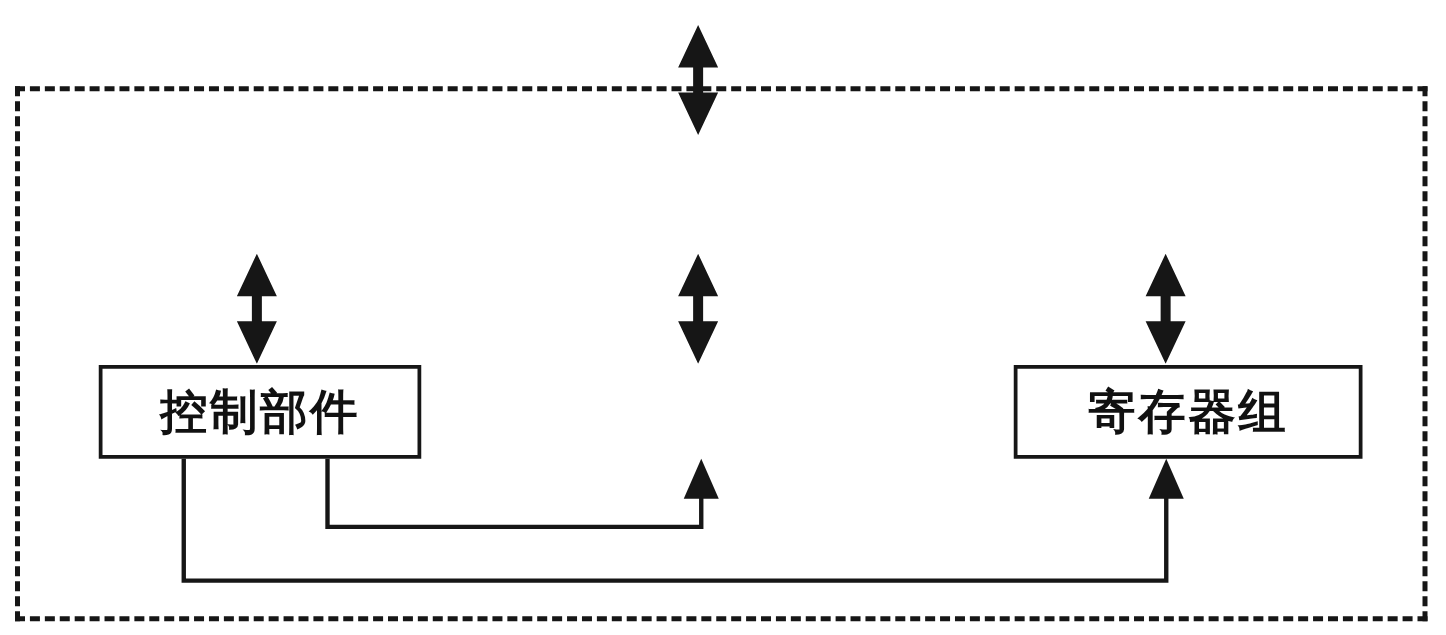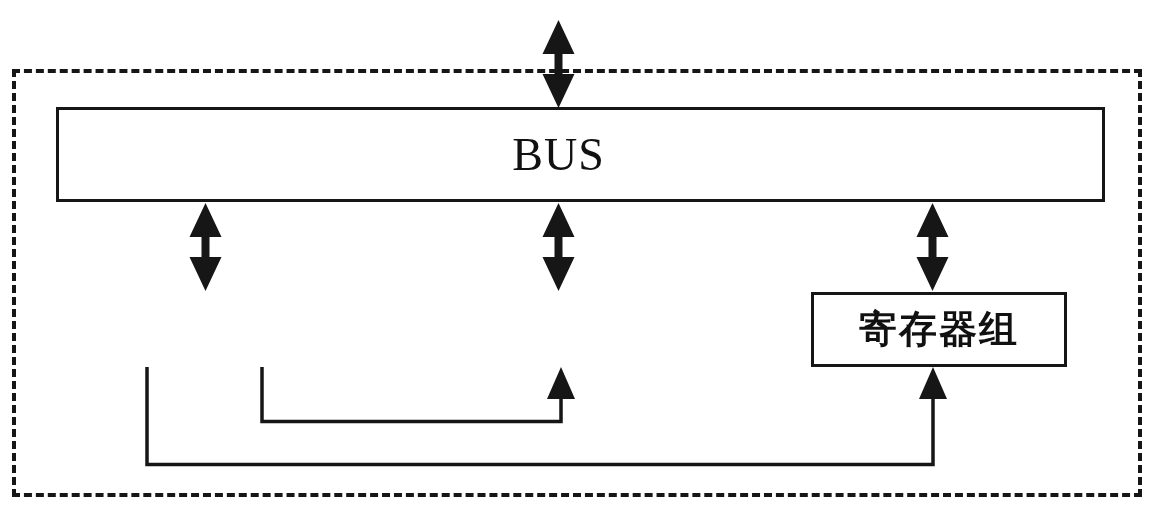--- a/index.html
+++ b/index.html
@@ -48,21 +48,21 @@
   }
   .component-box {
     top: 292px;
     height: 75px;
     font-size: 38px;
     font-weight: 600;
     letter-spacing: 2px;
   }
   .box-control  { left: 79px;  width: 258px; }
   .box-alu      { left: 428px; width: 261px; }
-  .box-register { left: 811px; width: 256px; }
+  .box-register { left: 811px; width: 279px; }
   .double-arrow {
     position: absolute;
     display: block;
   }
   .connector-layer {
     position: absolute;
     left: 0;
     top: 0;
     pointer-events: none;
   }
@@ -71,34 +71,34 @@
 <body>
 
 <div class="canvas">
 
   <div class="dashed-frame"></div>
 
   <svg class="double-arrow" style="left:540px; top:20px;" width="37" height="88" viewBox="0 0 37 88">
     <polygon points="18.5,0 34.5,34 22.5,34 22.5,54 34.5,54 18.5,88 2.5,54 14.5,54 14.5,34 2.5,34" fill="#161616"></polygon>
   </svg>
 
-  <div class="box bus-box">
-    <span>BUS</span>
-  </div>
 
   <svg class="double-arrow" style="left:187px; top:203px;" width="37" height="88" viewBox="0 0 37 88">
     <polygon points="18.5,0 34.5,34 22.5,34 22.5,54 34.5,54 18.5,88 2.5,54 14.5,54 14.5,34 2.5,34" fill="#161616"></polygon>
   </svg>
   <svg class="double-arrow" style="left:540px; top:203px;" width="37" height="88" viewBox="0 0 37 88">
     <polygon points="18.5,0 34.5,34 22.5,34 22.5,54 34.5,54 18.5,88 2.5,54 14.5,54 14.5,34 2.5,34" fill="#161616"></polygon>
   </svg>
   <svg class="double-arrow" style="left:914px; top:203px;" width="37" height="88" viewBox="0 0 37 88">
     <polygon points="18.5,0 34.5,34 22.5,34 22.5,54 34.5,54 18.5,88 2.5,54 14.5,54 14.5,34 2.5,34" fill="#161616"></polygon>
   </svg>
 
+  <div class="box component-box box-control">
+    <span>控制部件</span>
+  </div>
   <div class="box component-box box-register">
     <span>寄存器组</span>
   </div>
 
   <svg class="connector-layer" width="1157" height="508" viewBox="0 0 1157 508">
 
     <path d="M262,367 L262,421.5 L561,421.5 L561,396" stroke="#161616" stroke-width="3.5" fill="none"></path>
     <polygon points="561,367 547,399 575,399" fill="#161616"></polygon>
 
     <path d="M147,367 L147,464.5 L933,464.5 L933,396" stroke="#161616" stroke-width="3.5" fill="none"></path>

